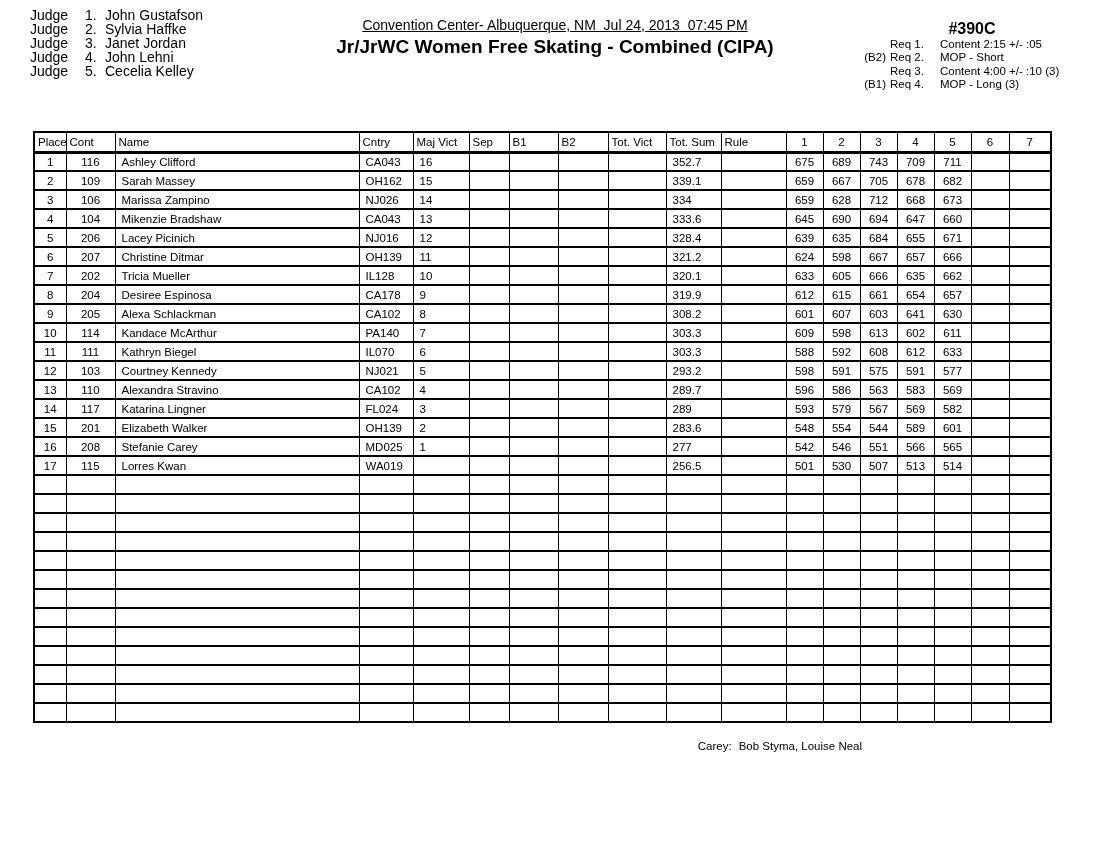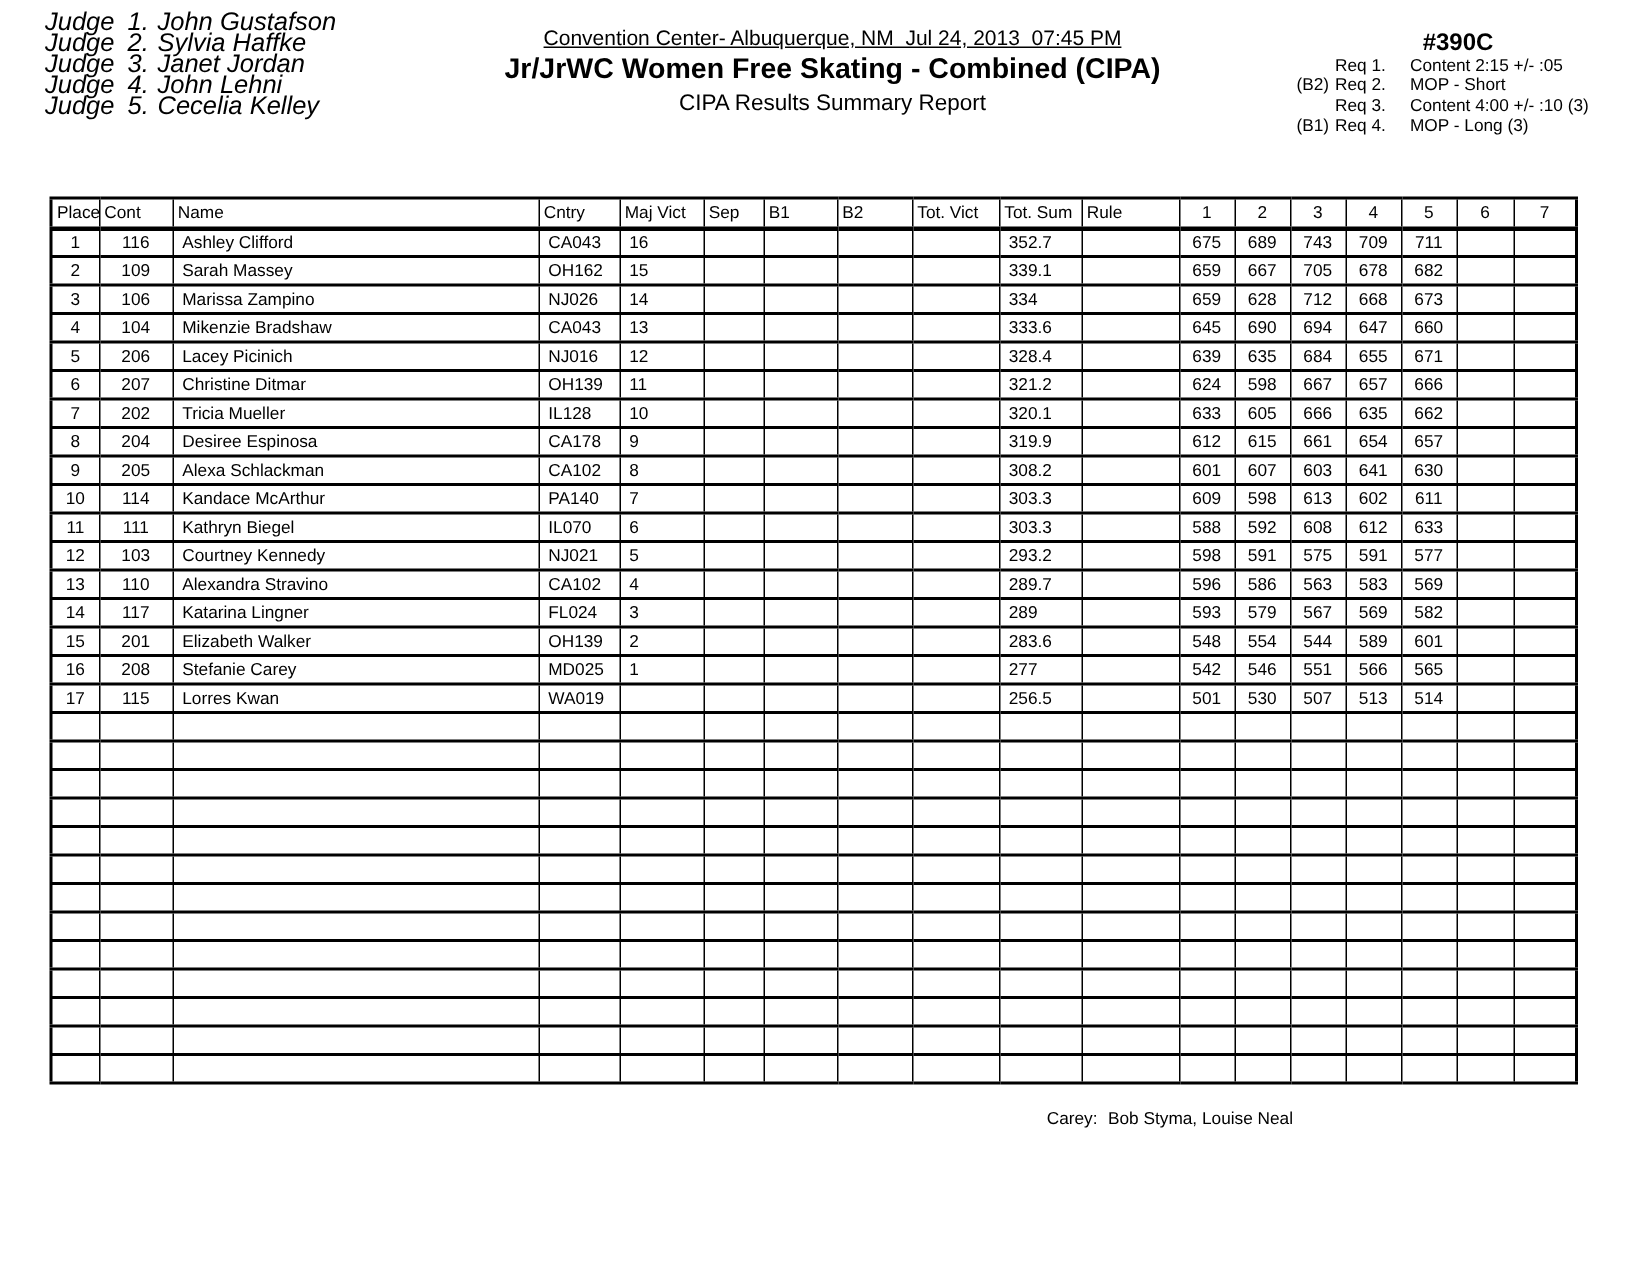--- a/index.html
+++ b/index.html
@@ -5,21 +5,21 @@
   * { box-sizing: border-box; }
   html, body { margin: 0; padding: 0; }
   body {
     width: 1100px; height: 850px;
     background: #ffffff; color: #000000;
     font-family: "Liberation Sans", sans-serif;
     position: relative; overflow: hidden;
   }
 
   
-  .judges { position: absolute; left: 30px; top: 8px; font-size: 17px; line-height: 14px; font-style: italic; }
+  .judges { position: absolute; left: 30px; top: 8px; font-size: 14px; line-height: 14px; }
   .judge-row { white-space: pre; }
   .judge-label { display: inline-block; width: 55px; }
   .judge-number { display: inline-block; width: 20px; }
 
   
   .header-block { position: absolute; left: 150px; top: 16px; width: 810px; text-align: center; }
   .title-main   { font-size: 17px; font-weight: bold; line-height: 21px; white-space: pre; }
   .title-venue  { font-size: 14px; line-height: 19px; white-space: pre; text-decoration: underline; }
   .title-event  { font-size: 19px; font-weight: bold; line-height: 24px; white-space: pre; }
   .title-report { font-size: 15px; line-height: 20px; white-space: pre; }
@@ -63,21 +63,20 @@
     <div class="judge-row"><span class="judge-label">Judge</span><span class="judge-number">1.</span><span class="judge-name">John Gustafson</span></div>
     <div class="judge-row"><span class="judge-label">Judge</span><span class="judge-number">2.</span><span class="judge-name">Sylvia Haffke</span></div>
     <div class="judge-row"><span class="judge-label">Judge</span><span class="judge-number">3.</span><span class="judge-name">Janet Jordan</span></div>
     <div class="judge-row"><span class="judge-label">Judge</span><span class="judge-number">4.</span><span class="judge-name">John Lehni</span></div>
     <div class="judge-row"><span class="judge-label">Judge</span><span class="judge-number">5.</span><span class="judge-name">Cecelia Kelley</span></div>
   </div>
 
 <div class="header-block">
   <div class="title-venue">Convention Center- Albuquerque, NM  Jul 24, 2013  07:45 PM</div>
   <div class="title-event">Jr/JrWC Women Free Skating - Combined (CIPA)</div>
-  <div class="title-report">CIPA Results Summary Report</div>
 </div>
 
 <div class="meta-block">
   <div class="event-number">#390C</div>
   <div id="req-list">
       <div class="req-row"><span class="req-prefix"></span><span class="req-label">Req 1.</span><span class="req-text">Content 2:15 +/- :05</span></div>
       <div class="req-row"><span class="req-prefix">(B2)</span><span class="req-label">Req 2.</span><span class="req-text">MOP - Short</span></div>
       <div class="req-row"><span class="req-prefix"></span><span class="req-label">Req 3.</span><span class="req-text">Content 4:00 +/- :10 (3)</span></div>
       <div class="req-row"><span class="req-prefix">(B1)</span><span class="req-label">Req 4.</span><span class="req-text">MOP - Long (3)</span></div>
     </div>

